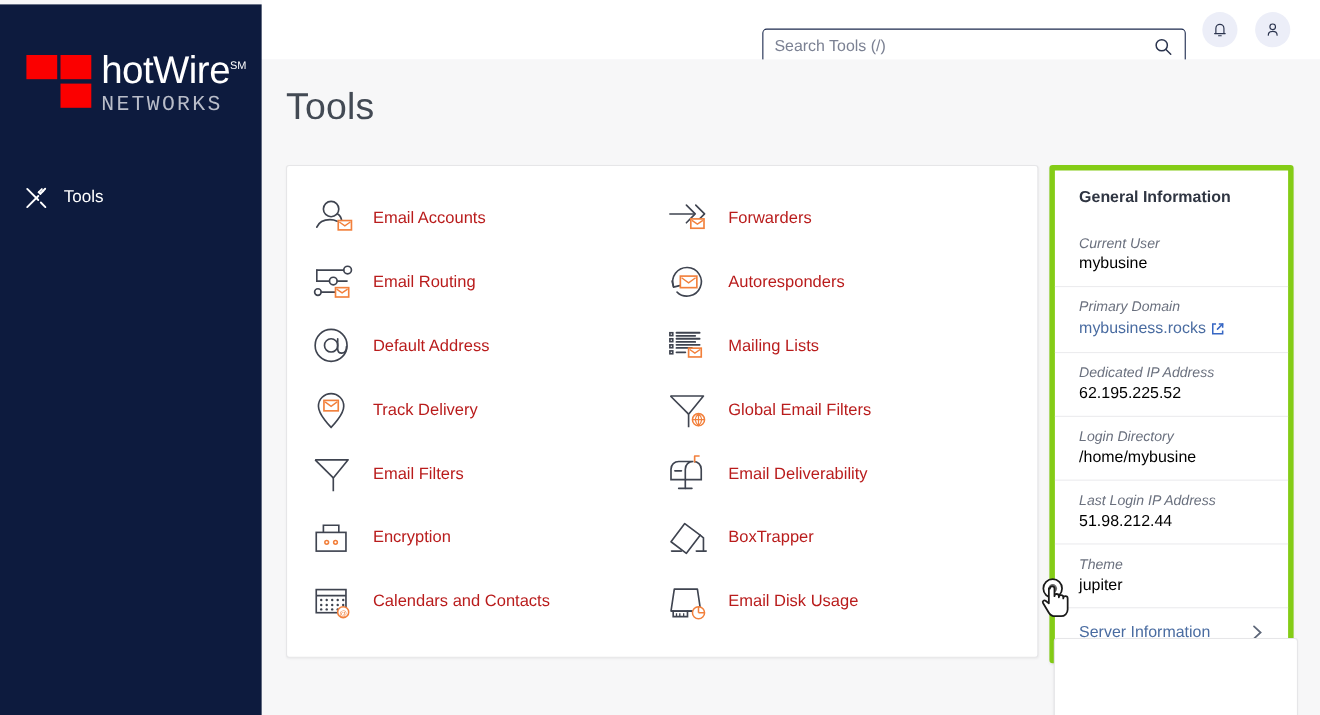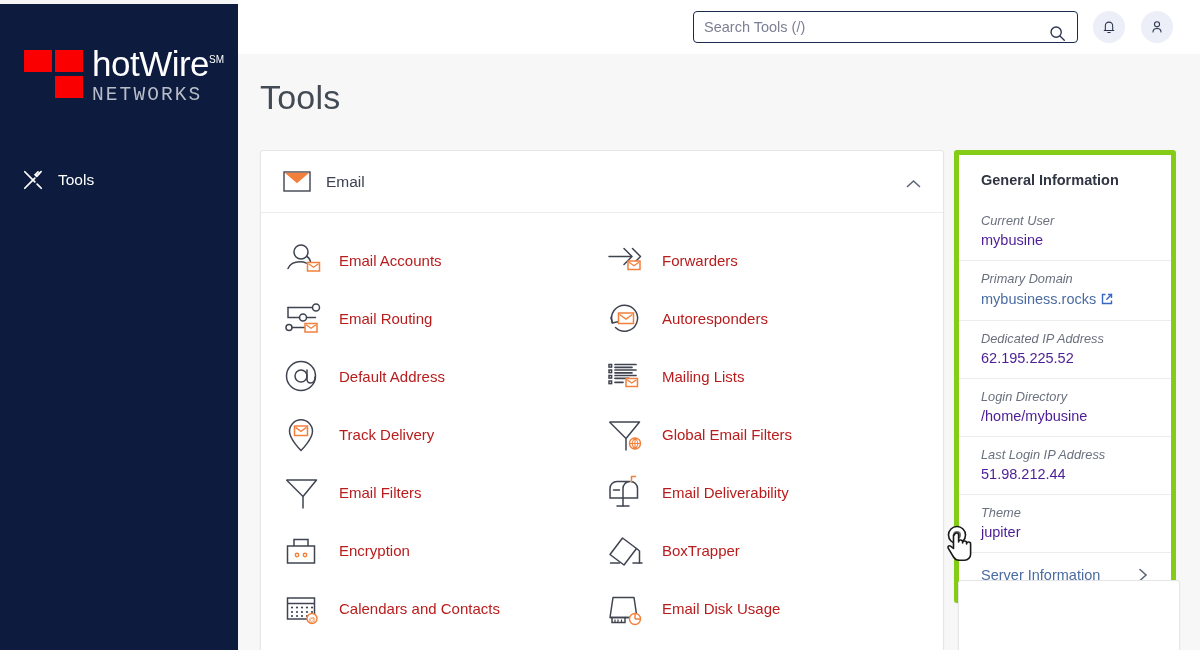--- a/index.html
+++ b/index.html
@@ -44,23 +44,23 @@
     margin-left:14px; color:#ffffff; font-size:15.5px;
     font-family:"Liberation Sans", sans-serif;
   }
 
   
   .topbar{
     position:absolute; left:238px; top:0; width:962px; height:54px;
     background:#ffffff;
   }
   .search-box{
-    position:absolute; left:455px; top:11px; width:385px; height:32px;
+    position:absolute; left:455px; top:26px; width:385px; height:32px;
     border:1px solid #1c2a4e; border-radius:4px; background:#fff;
-    display:flex; align-items:flex-end;
+    display:flex; align-items:center;
   }
   .search-box input{
     border:none; outline:none; background:transparent;
     font-size:14.5px; color:#3d4353; padding:0 10px; flex:1; height:30px;
     font-family:"Liberation Sans", sans-serif;
   }
   .search-box input::placeholder{ color:#7b8193; }
   .search-ico{ width:17px; height:17px; margin-right:11px; flex:none; cursor:pointer; }
 
   .hdr-btn{
@@ -126,21 +126,21 @@
   }
   .info-row{
     padding:10px 22px 12px 22px; border-top:1px solid #ececee;
   }
   .info-row .k{
     font-size:12.8px; color:#6a707e; margin-bottom:4px;
     font-family:"Liberation Sans", sans-serif;
     font-style:italic;
   }
   .info-row .v{
-    font-size:14.5px; color:#4c1d95;
+    font-size:14.5px; color:#000000;
     font-family:"Liberation Sans", sans-serif;
   }
   .info-row .v.link{ color:#4a6ca1; cursor:pointer; display:inline-flex; align-items:center; }
   .info-row .v.link svg{ width:12px; height:12px; margin-left:5px; }
   .info-foot{
     border-top:1px solid #ececee; padding:14px 22px 15px 22px;
     display:flex; align-items:center; justify-content:space-between;
     cursor:pointer;
   }
   .info-foot .t{ font-size:14.5px; color:#4a6ca1;
@@ -215,34 +215,20 @@
     </svg>
   </div>
 </div>
 
 <div class="main">
 
   <div class="page-title">Tools</div>
 
   <div class="panel">
 
-    <div class="panel-hd">
-      <span class="env">
-        <svg viewBox="0 0 28 21">
-          <rect x="1" y="1" width="26" height="19" fill="#ffffff" stroke="#3f4450" stroke-width="1.4"></rect>
-          <path d="M1.8 1.8h24.4L14 12.3z" fill="#f2803c"></path>
-        </svg>
-      </span>
-      <span class="ttl">Email</span>
-      <span class="chev-up">
-        <svg viewBox="0 0 15 10" fill="none" stroke="#5d6678" stroke-width="1.6" stroke-linecap="round">
-          <path d="M1.5 7.5L7.5 2l6 5.5"></path>
-        </svg>
-      </span>
-    </div>
 
     <div class="panel-body">
 
       <div>
 
         <div class="tool">
           <span class="ico">
             <svg viewBox="0 0 42 40" fill="none" stroke="#3f4450" stroke-width="1.5">
               <circle cx="18" cy="12" r="7"></circle>
               <path d="M24 16.5c2.5 1.6 3.6 4.2 3.6 7" stroke-linecap="round"></path>

